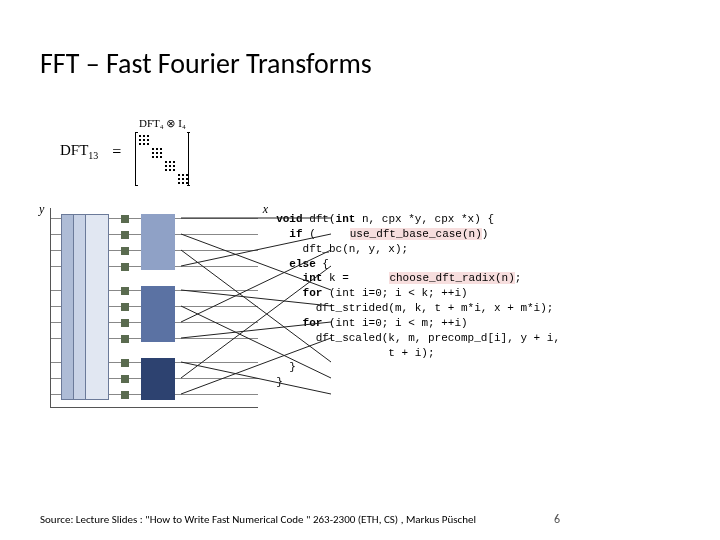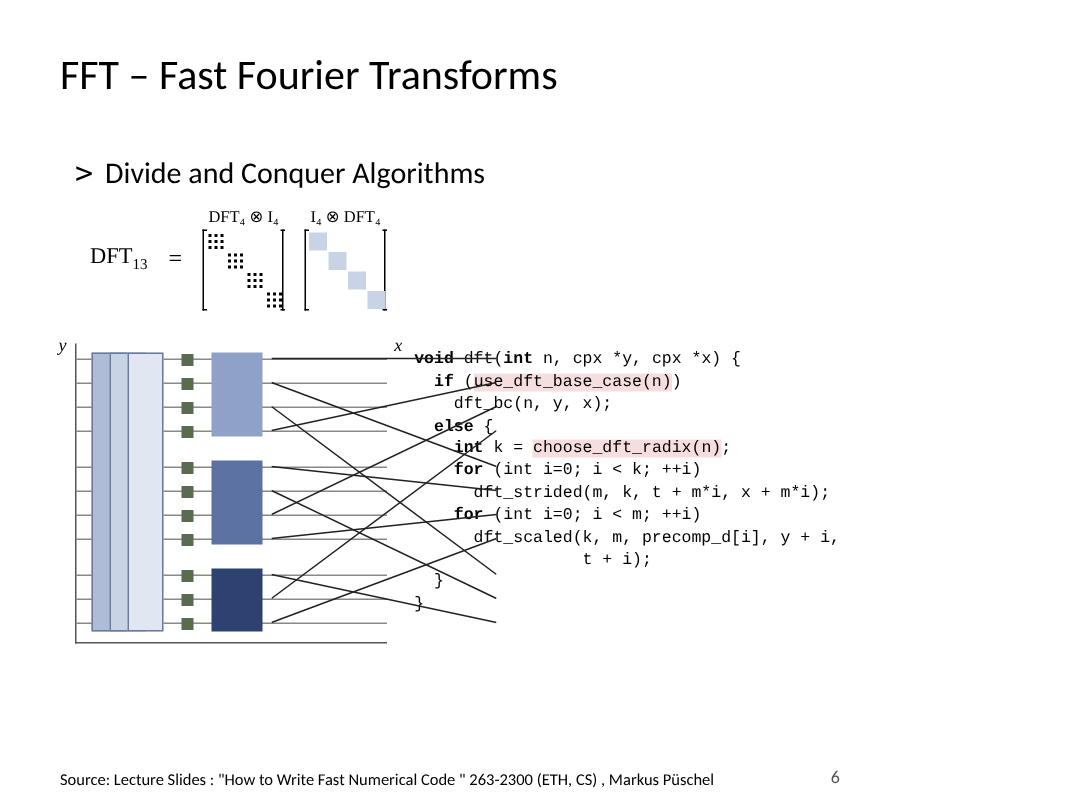--- a/index.html
+++ b/index.html
@@ -1,17 +1,17 @@
 <!DOCTYPE html>
 <html><head>
 <meta charset="utf-8">
 <style>
   * { box-sizing: border-box; margin: 0; padding: 0; }
   html, body { width: 720px; height: 540px; background: #fff; font-family: Calibri, Arial, sans-serif; color: #000; }
-  .slide { position: relative; width: 600px; height: 540px; padding: 32px 40px 20px 40px; }
+  .slide { position: relative; width: 600px; height: 540px; padding: 46px 40px 20px 40px; }
   .title { font-size: 28px; font-weight: 400; margin-bottom: 36px; }
   .bullet { font-size: 20px; margin-bottom: 10px; margin-left: 10px; }
   .bullet .chev { font-family: monospace; margin-right: 8px; }
   .eqrow { display: flex; align-items: center; gap: 14px; margin-left: 20px; margin-top: 6px; }
   .dft { font-family: "Times New Roman", serif; font-size: 15px; }
   .dft sub { font-size: 10px; }
   .eq { font-family: "Times New Roman", serif; font-size: 16px; }
   .matblock { display: flex; flex-direction: column; align-items: center; gap: 2px; }
   .matlabel { font-family: "Times New Roman", serif; font-size: 11px; white-space: nowrap; }
   .mat { width: 54px; height: 54px; border-left: 1px solid #000; border-right: 1px solid #000; position: relative; }
@@ -19,37 +19,34 @@
   .mat::before { top:0; box-shadow: 52px 0 #000; }
   .mat::after { bottom:0; box-shadow: 52px 0 #000; }
   .lower { display: flex; gap: 18px; margin-top: 22px; margin-left: 10px; align-items: flex-start; }
   .diagram { width: 280px; height: 200px; position: relative; border-left:1px solid #555; border-bottom:1px solid #555; }
   .ylab { position:absolute; left:-12px; top:-6px; font-style:italic; font-size:12px; font-family:"Times New Roman",serif; }
   .xlab { position:absolute; right:-10px; top:-6px; font-style:italic; font-size:12px; font-family:"Times New Roman",serif; }
   .hline { position:absolute; height:1px; background:#888; left:0; right:0; }
   .vbox { position:absolute; width:24px; border:1px solid #6b7a99; }
   .code { font-family: "Courier New", monospace; font-size: 11px; line-height: 1.35; white-space: pre; margin-top: 4px; }
   .code .kw { font-weight: bold; }
-  .hl { background: #f7dede; }
+  .hl { background: #f7dede; margin-left: 34px; }
   .source { position:absolute; bottom: 14px; left: 40px; font-size: 11px; color:#000; }
   .pagenum { position:absolute; bottom: 14px; right: 40px; font-size: 12px; color:#555; }
   .dot { position:absolute; width:2px; height:2px; background:#000; }
   .shade { position:absolute; background:#c9d3e6; }
   .nodesq { position:absolute; width:8px; height:8px; background:#5a6b4f; }
 </style>
 </head>
 <body>
 
 <div class="slide">
 
   <h1 class="title">FFT – Fast Fourier Transforms</h1>
 
-  <div class="bullet">
-    <span class="chev">&gt;</span><span>Divide and Conquer Algorithms</span>
-  </div>
 
   <div class="eqrow">
     <span class="dft"><span>DFT</span><sub>13</sub></span>
     <span class="eq">=</span>
 
     <div class="matblock">
       <span class="matlabel">DFT₄ ⊗ I₄</span>
       <div class="mat">
 
         <div class="dot" style="top:3px;left:3px"></div>
@@ -85,29 +82,20 @@
         <div class="dot" style="top:46px;left:42px"></div>
           <div class="dot" style="top:46px;left:46px"></div>
           <div class="dot" style="top:46px;left:50px"></div>
         <div class="dot" style="top:50px;left:42px"></div>
           <div class="dot" style="top:50px;left:46px"></div>
           <div class="dot" style="top:50px;left:50px"></div>
       </div>
     </div>
 
 
-    <div class="matblock">
-      <span class="matlabel">I₄ ⊗ DFT₄</span>
-      <div class="mat">
-        <div class="shade" style="top:2px;left:2px;width:12px;height:12px"></div>
-        <div class="shade" style="top:15px;left:15px;width:12px;height:12px"></div>
-        <div class="shade" style="top:28px;left:28px;width:12px;height:12px"></div>
-        <div class="shade" style="top:41px;left:41px;width:12px;height:12px"></div>
-      </div>
-    </div>
 
   </div>
 
   <div class="lower">
     <div class="diagram">
       <span class="ylab">y</span>
       <span class="xlab">x</span>
 
       <div class="hline" style="top:10px"></div>
         <div class="hline" style="top:26px"></div>

